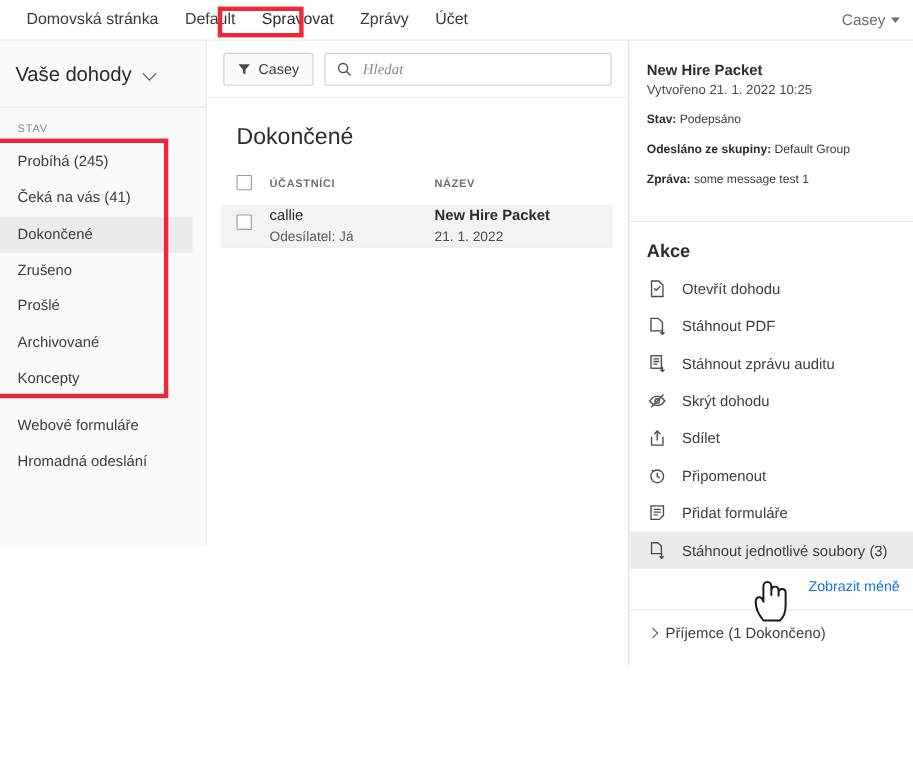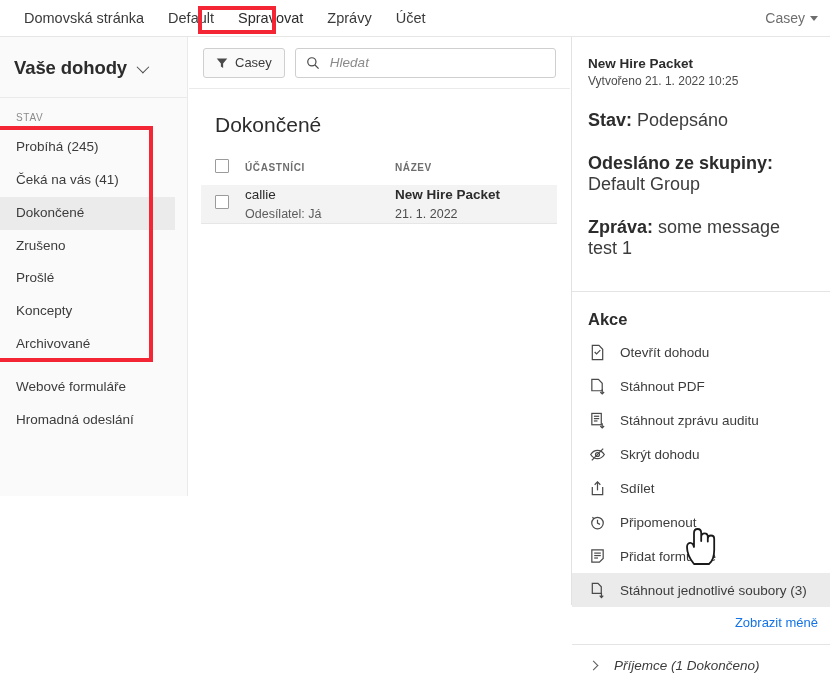--- a/index.html
+++ b/index.html
@@ -46,21 +46,21 @@
   .sidebar {
     position: absolute; left: 0; top: 37px; width: 188px; height: 459px;
     background: #fafafa;
     border-right: 1px solid #eaeaea;
   }
   .sidebar-head {
     display: flex; align-items: center; gap: 10px;
     padding: 20px 14px 18px 14px;
     border-bottom: 1px solid #eaeaea;
   }
-  .sidebar-title { font-size: 18.5px; font-weight: 700; color: #2c2c2c; letter-spacing: -0.1px; }
+  .sidebar-title { font-size: 18.5px; font-weight: 400; color: #2c2c2c; letter-spacing: -0.1px; }
   .chev {
     width: 9px; height: 9px; border-right: 1.7px solid #4a4a4a;
     border-bottom: 1.7px solid #4a4a4a; transform: rotate(45deg) translateY(-2px);
   }
   .sidebar-section-label {
     font-size: 10px; letter-spacing: 0.7px; color: #8b8b8b;
     padding: 14px 14px 8px 16px; text-transform: uppercase; font-weight: 400;
   }
   .sb-list { list-style: none; margin: 0; padding: 0; }
   .sb-item {
@@ -82,21 +82,21 @@
     border: 1px solid #cfcfcf; border-radius: 3px; background: #fafafa;
     font-size: 13px; color: #3c3c3c; cursor: pointer;
   }
   .funnel { width: 12px; height: 12px; fill: #4a4a4a; }
   .searchbox {
     flex: 1; height: 30px; border: 1px solid #cfcfcf; border-radius: 3px;
     background: #fff; display: flex; align-items: center; gap: 8px; padding: 0 10px;
   }
   .searchbox input {
     border: none; outline: none; flex: 1; font-size: 13.5px;
-    font-family: Liberation Sans, sans-serif; color: #3c3c3c;
+    font-family: Liberation Serif, serif; color: #3c3c3c;
     font-style: italic; background: transparent;
   }
   .searchbox input::placeholder { color: #8b8b8b; font-style: italic; }
 
   .list-title {
     font-size: 21px; color: #2c2c2c; padding: 24px 0 18px 26px; font-weight: 400;
   }
   table.agreements { width: 356px; margin-left: 12px; border-collapse: collapse; }
   table.agreements th {
     font-size: 10px; letter-spacing: 0.6px; color: #6e6e6e; text-transform: uppercase;
@@ -118,42 +118,42 @@
   .row-bottom-line { border-bottom: 1px solid #e6e6e6; }
 
   
   .rightpane {
     position: absolute; left: 571px; top: 37px; width: 259px; height: 568px;
     background: #fff; border-left: 1px solid #e2e2e2;
   }
   .rp-head { padding: 19px 16px 16px 16px; }
   .rp-title { font-size: 13.5px; font-weight: 700; color: #2c2c2c; }
   .rp-created { font-size: 12px; color: #4c4c4c; margin-top: 3px; }
-  .rp-kv { font-size: 18px; color: #2c2c2c; margin-top: 22px; }
+  .rp-kv { font-size: 11px; color: #2c2c2c; margin-top: 15px; }
   .rp-kv b { font-weight: 700; }
   .rp-kv span { font-weight: 400; color: #3c3c3c; }
   .rp-sep { height: 1px; background: #e4e4e4; margin: 16px 0 0 0; }
 
   .actions-title { font-size: 16.5px; font-weight: 700; color: #2c2c2c; padding: 18px 0 6px 16px; }
   .act-list { list-style: none; margin: 0; padding: 0; }
   .act-item {
     display: flex; align-items: center; gap: 14px;
     padding: 8px 0 8px 16px; cursor: pointer; font-size: 13.5px; color: #3c3c3c;
   }
   .act-item.hovered { background: #ebebeb; }
   .act-ico { width: 18px; height: 18px; flex: 0 0 18px; display: flex; align-items: center; justify-content: center; }
   .act-ico svg { width: 17px; height: 17px; stroke: #4a4a4a; fill: none; stroke-width: 1.3; }
 
   .showless {
     text-align: right; padding: 8px 12px 0 0; font-size: 13px; color: #1473e6; cursor: pointer;
   }
   .rp-sep2 { height: 1px; background: #e4e4e4; margin: 14px 0 0 0; }
   .recip {
-    display: flex; align-items: center; gap: 17px;
-    padding: 13px 0 13px 16px; font-size: 13.5px; color: #3c3c3c; cursor: pointer; font-style: italic;
+    display: flex; align-items: center; gap: 8px;
+    padding: 13px 0 13px 16px; font-size: 13.5px; color: #3c3c3c; cursor: pointer;
   }
   .chev-right {
     width: 7px; height: 7px; border-right: 1.6px solid #5a5a5a;
     border-bottom: 1.6px solid #5a5a5a; transform: rotate(-45deg);
     margin-left: 2px;
   }
 
   
   .cursor-hand { position: absolute; left: 682px; top: 520px; width: 40px; height: 48px; z-index: 60; pointer-events: none; }
 </style>
@@ -183,22 +183,22 @@
     </div>
 
     <div class="sidebar-section-label">STAV</div>
 
     <ul class="sb-list">
       <li class="sb-item">Probíhá (245)</li>
       <li class="sb-item">Čeká na vás (41)</li>
       <li class="sb-item selected">Dokončené</li>
       <li class="sb-item">Zrušeno</li>
       <li class="sb-item">Prošlé</li>
+      <li class="sb-item">Archivované</li>
       <li class="sb-item">Koncepty</li>
-      <li class="sb-item">Archivované</li>
     </ul>
 
     <div class="sb-divider"></div>
 
     <ul class="sb-list">
       <li class="sb-item">Webové formuláře</li>
       <li class="sb-item">Hromadná odeslání</li>
     </ul>
   </div>
 

